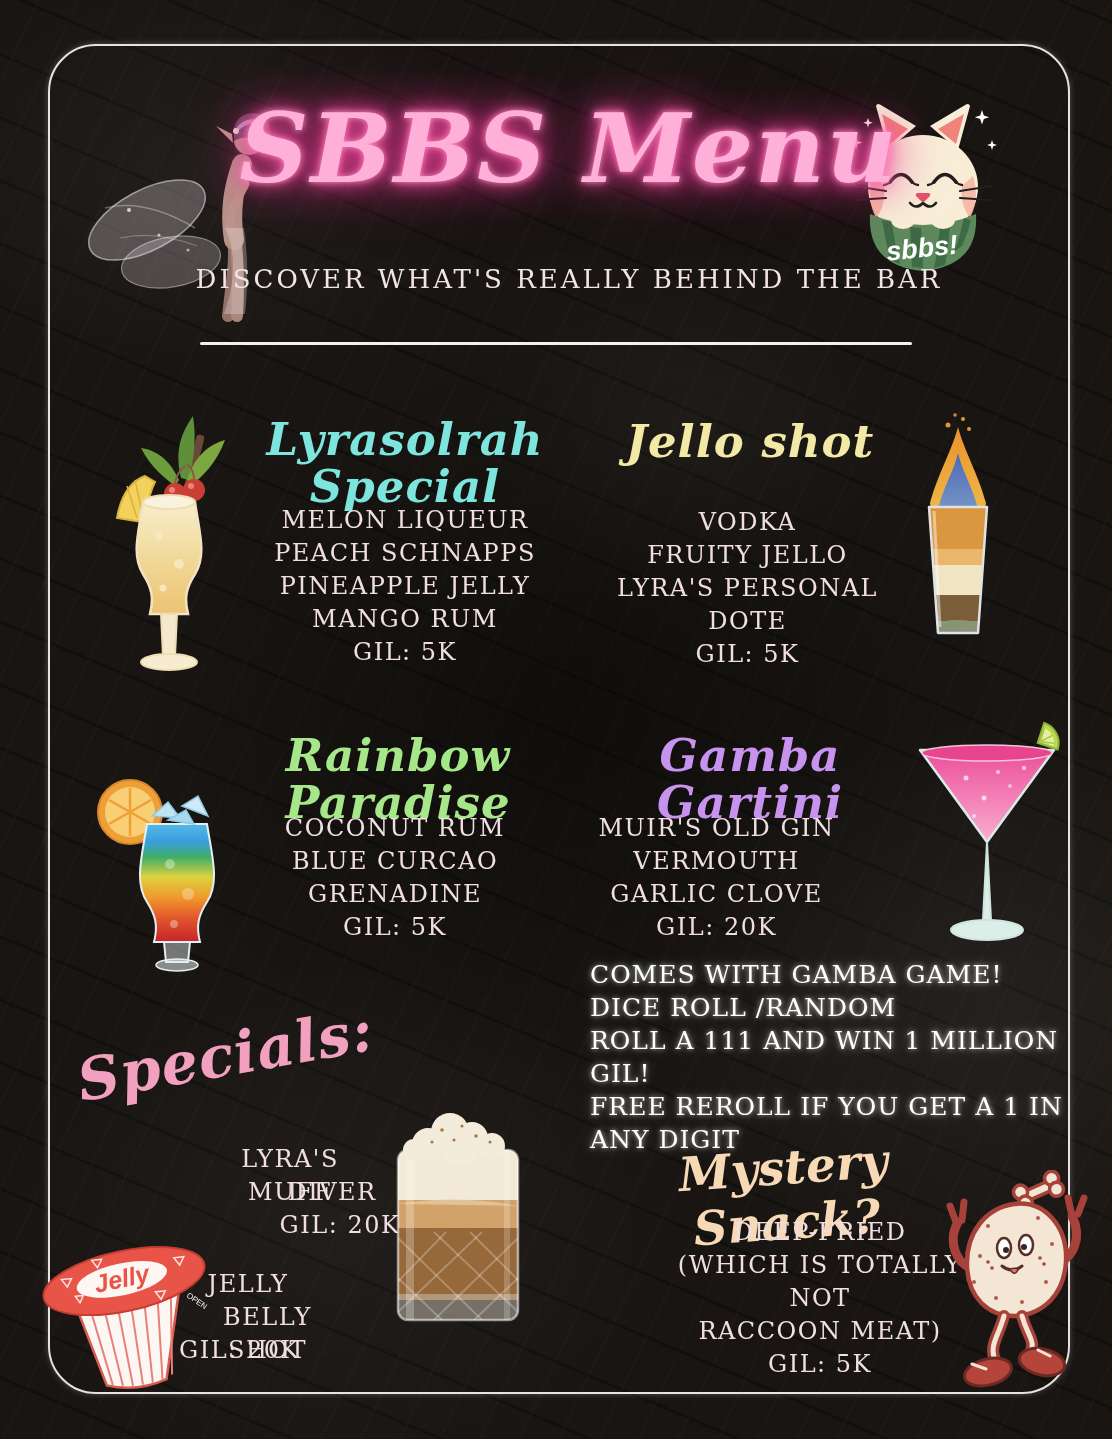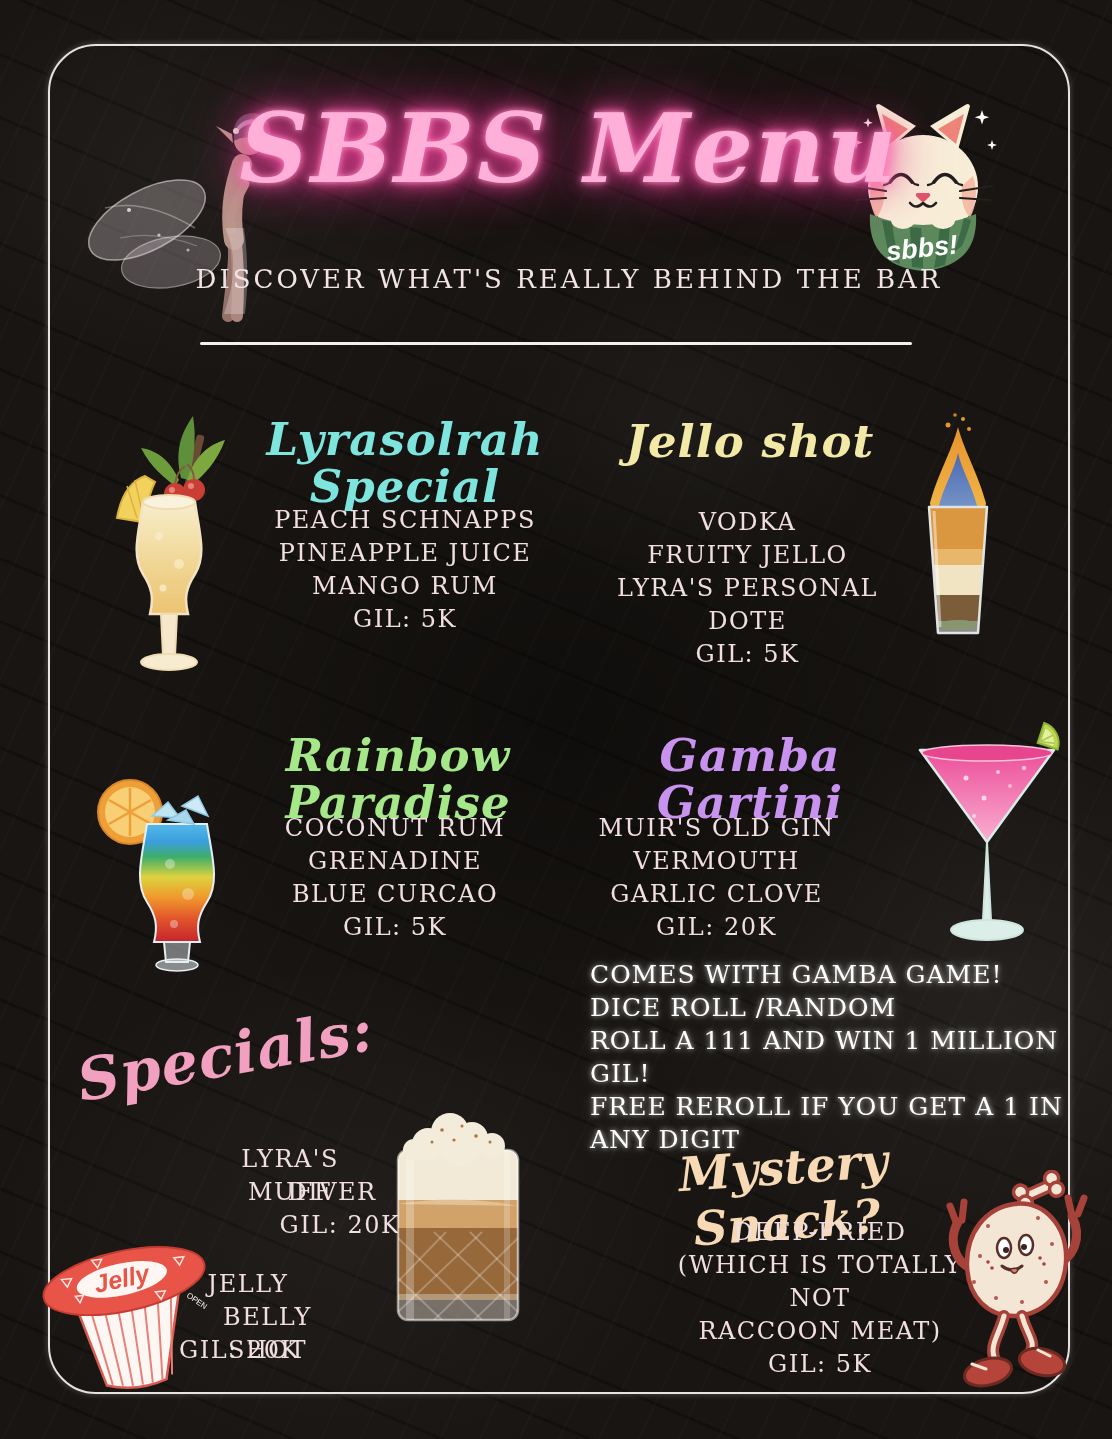--- a/index.html
+++ b/index.html
@@ -132,22 +132,23 @@
     <ellipse cx="76" cy="96" rx="26" ry="7" fill="#f9f2dd" stroke="#eedcb4" stroke-width="2"></ellipse>
     <circle cx="66" cy="130" r="4" fill="#f8ecc8" opacity="0.8"></circle>
     <circle cx="86" cy="158" r="5" fill="#f8ecc8" opacity="0.7"></circle>
     <circle cx="70" cy="182" r="3.5" fill="#f8ecc8" opacity="0.8"></circle>
     <path d="M68,208 L84,208 L82,250 L70,250 Z" fill="#f5e8cd" stroke="#eedcb4" stroke-width="2"></path>
     <ellipse cx="76" cy="256" rx="28" ry="8" fill="#f7eccf" stroke="#eedcb4" stroke-width="2"></ellipse>
   </svg>
 
   <div class="abs script sec-title center" style="left: 205px; top: 416px; width: 400px; color: rgb(125, 229, 222);">Lyrasolrah Special</div>
   <div class="abs caps center" style="left:215px;top:504px;width:380px;">
+    <div class="ing-line">MELON LIQUEUR</div>
     <div class="ing-line">PEACH SCHNAPPS</div>
-    <div class="ing-line">PINEAPPLE JUICE</div>
+    <div class="ing-line">PINEAPPLE JELLY</div>
     <div class="ing-line">MANGO RUM</div>
     <div class="price-line">GIL: 5K</div>
   </div>
 
   <div class="abs script sec-title center" style="left: 625px; top: 418px; width: 250px; color: rgb(243, 233, 166);">Jello shot</div>
   <div class="abs caps center" style="left:600px;top:506px;width:295px;">
     <div class="ing-line">VODKA</div>
     <div class="ing-line">FRUITY JELLO</div>
     <div class="ing-line">LYRA'S PERSONAL DOTE</div>
     <div class="price-line">GIL: 5K</div>
@@ -207,22 +208,22 @@
     <circle cx="80" cy="140" r="5" fill="#ffffff" opacity="0.35"></circle>
     <circle cx="98" cy="170" r="6" fill="#ffffff" opacity="0.3"></circle>
     <circle cx="84" cy="200" r="4" fill="#ffffff" opacity="0.35"></circle>
     <path d="M74,218 L100,218 L98,238 L76,238 Z" fill="rgba(230,238,242,0.45)" stroke="#e6eef2" stroke-width="2"></path>
     <ellipse cx="87" cy="241" rx="21" ry="6" fill="rgba(230,238,242,0.55)" stroke="#e6eef2" stroke-width="1.5"></ellipse>
   </svg>
 
   <div class="abs script sec-title center" style="left: 228px; top: 732px; width: 340px; color: rgb(166, 231, 138);">Rainbow Paradise</div>
   <div class="abs caps center" style="left:245px;top:812px;width:300px;">
     <div class="ing-line">COCONUT RUM</div>
+    <div class="ing-line">BLUE CURCAO</div>
     <div class="ing-line">GRENADINE</div>
-    <div class="ing-line">BLUE CURCAO</div>
     <div class="price-line">GIL: 5K</div>
   </div>
 
   <div class="abs script sec-title center" style="left: 605px; top: 732px; width: 290px; color: rgb(200, 147, 238);">Gamba Gartini</div>
   <div class="abs caps center" style="left:584px;top:812px;width:265px;">
     <div class="ing-line">MUIR'S OLD GIN</div>
     <div class="ing-line">VERMOUTH</div>
     <div class="ing-line">GARLIC CLOVE</div>
     <div class="price-line">GIL: 20K</div>
   </div>

